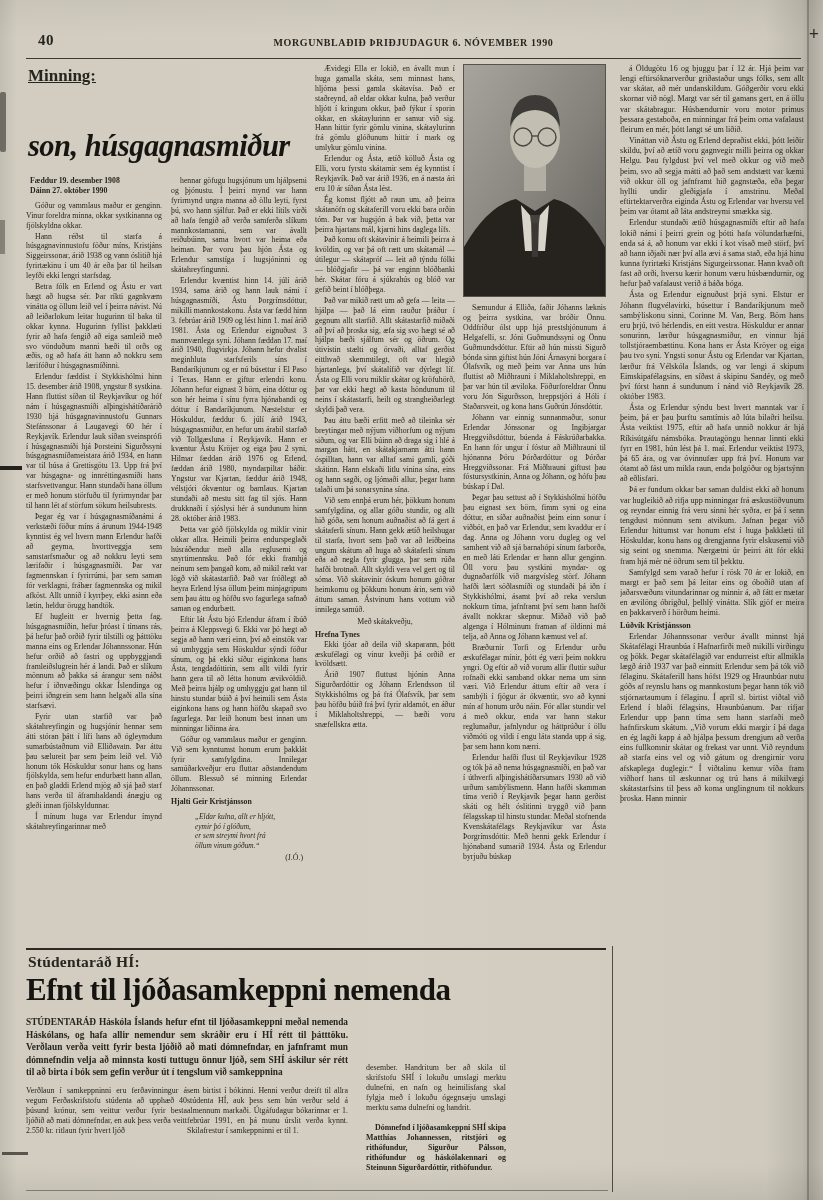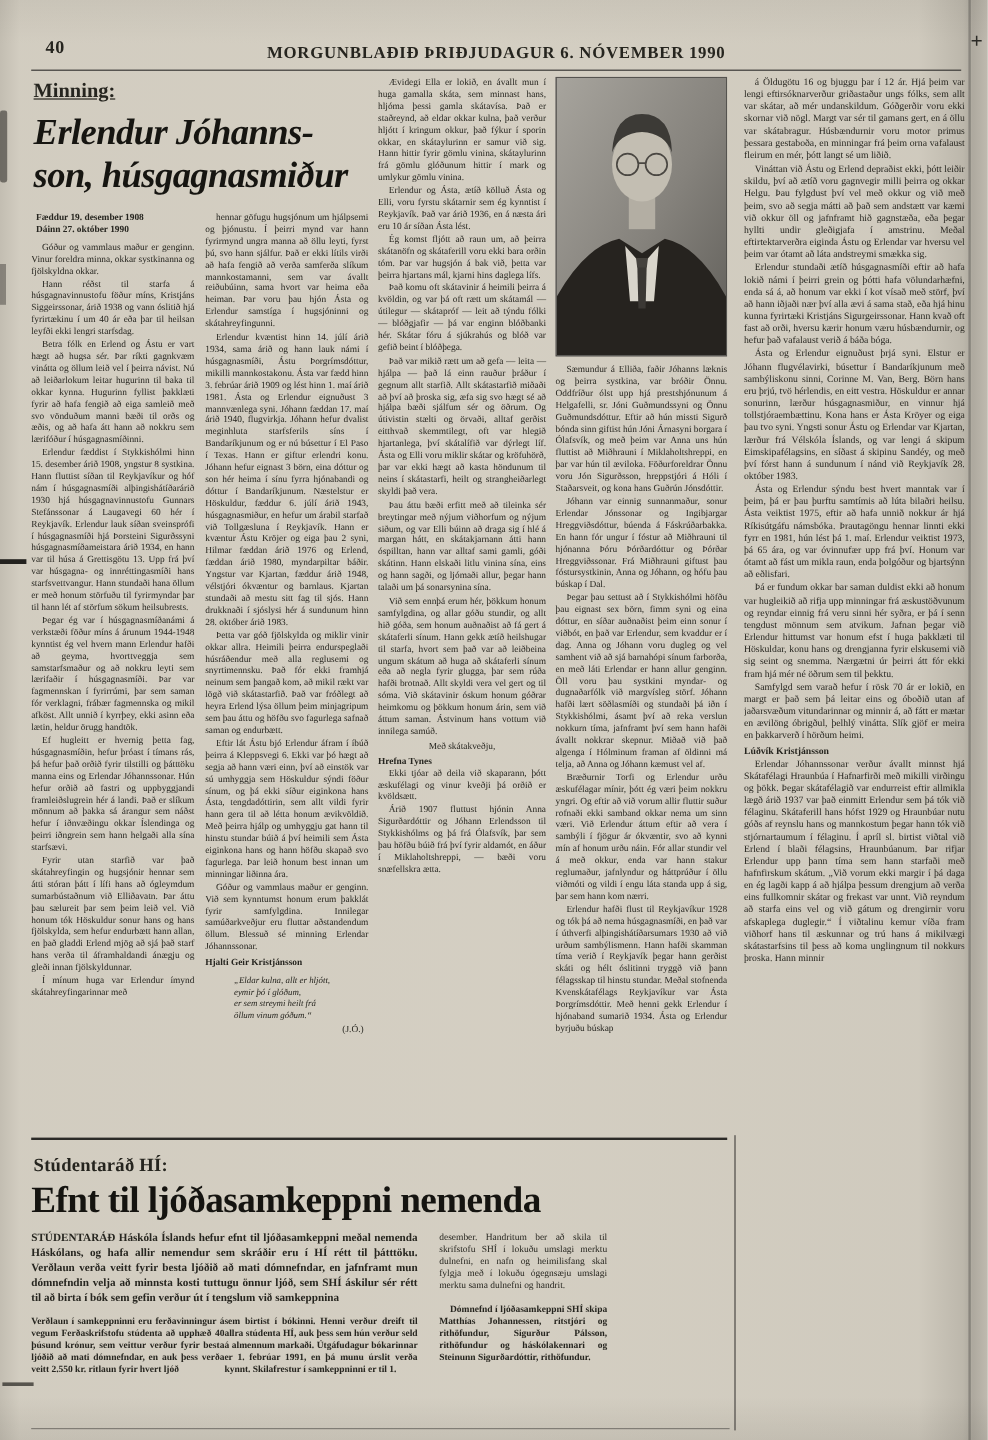--- a/index.html
+++ b/index.html
@@ -17,21 +17,21 @@
   }
   .fold-line{position:absolute;top:0;right:14px;width:2px;height:1200px;background:rgba(60,58,54,.35);}
   .crop-mark{position:absolute;top:24px;right:4px;font-size:18px;color:#2b2a26;font-weight:bold;}
   .smudge1{position:absolute;left:0;top:92px;width:6px;height:60px;background:rgba(40,38,35,.55);border-radius:2px;}
   .smudge2{position:absolute;left:0;top:466px;width:22px;height:4px;background:#23221f;}
   .smudge3{position:absolute;left:2px;top:1152px;width:26px;height:3px;background:rgba(35,34,30,.7);}
   .smudge4{position:absolute;left:0;top:220px;width:5px;height:34px;background:rgba(40,38,35,.4);}
 
   .masthead-row{position:absolute;top:30px;left:26px;right:22px;height:28px;border-bottom:1.5px solid #3a3936;}
   .pagenum{position:absolute;left:12px;top:2px;font-size:15px;font-weight:bold;letter-spacing:.5px;}
-  .masthead{position:absolute;left:0;right:0;top:7px;text-align:center;font-size:14px;font-weight:bold;letter-spacing:.6px;}
+  .masthead{position:absolute;left:0;right:0;top:7px;text-align:center;font-size:10px;font-weight:bold;letter-spacing:.6px;}
 
   .content{position:absolute;left:26px;top:64px;width:778px;display:flex;gap:14px;}
   .main-left{width:580px;display:flex;flex-direction:column;}
   .obit-row{display:flex;gap:8px;height:878px;overflow:hidden;}
   .left-group{width:284px;}
   .obit-kicker{font-size:17px;font-weight:bold;text-decoration:underline;margin:2px 0 6px 2px;}
   .obit-headline{font-size:30.5px;line-height:36px;font-weight:bold;font-style:italic;letter-spacing:-.5px;margin:0 0 12px 2px;color:#161511;}
   .two-cols{display:flex;gap:9px;}
   .col{flex:1;min-width:0;}
   .col p{font-size:7.8px;line-height:9.9px;text-align:justify;margin:0;text-indent:9px;}
@@ -42,29 +42,29 @@
   .poem div{font-size:7.4px;line-height:9.6px;font-style:italic;margin-left:24px;}
   .poem{margin-top:5px;}
   .poem-attr{text-align:right !important;text-indent:0 !important;font-size:7.4px;margin-top:3px !important;padding-right:4px;}
   .col3w{width:140px;flex:none;}
   .col4w{width:143px;flex:none;}
   .col5{width:184px;height:1124px;overflow:hidden;flex:none;}
   .col5 p{font-size:8.1px;line-height:10.15px;}
 
   .photo{width:141px;height:231px;border:1px solid #55534f;margin-bottom:6px;display:block;background:#8e8b85;}
 
-  .announce{border-top:2px solid #2b2a27;margin-top:6px;padding-top:11px;width:580px;}
+  .announce{border-top:2px solid #2b2a27;margin-top:6px;padding-top:1px;width:580px;}
   .a-kicker{font-size:15.5px;font-weight:bold;margin:2px 0 2px 2px;letter-spacing:.2px;}
   .a-headline{font-size:31px;font-weight:bold;letter-spacing:-.5px;margin:0 0 9px 0;line-height:34px;color:#151410;}
   .a-body{display:flex;gap:18px;}
   .a-main{width:322px;}
   .a-lead{font-size:9.3px;line-height:12.6px;font-weight:bold;text-align:justify;margin:0 0 7px 0;}
-  .a-two{display:flex;font-weight:bold;}
+  .a-two{display:flex;}
   .a-two p{flex:1;font-size:7.9px;line-height:10px;text-align:justify;margin:0;}
-  .a-col3{width:140px;}
+  .a-col3{width:140px;margin-top:47px;}
   .a-col3 p{font-size:7.9px;line-height:10px;text-align:justify;margin:0;}
   .a-col3 p+p{margin-top:10px;text-indent:9px;font-weight:bold;}
   .vrule{position:absolute;left:612px;top:946px;width:1px;height:246px;background:#4c4a46;}
   .bottom-rule{position:absolute;left:26px;top:1190px;width:582px;height:1px;background:rgba(70,68,64,.55);}
 </style>
 </head>
 <body>
 
 <div class="paper">
 
@@ -81,21 +81,21 @@
   </div>
 
   <div class="content">
 
     <div class="main-left">
 
       <div class="obit-row">
 
         <div class="left-group">
           <div class="obit-kicker">Minning:</div>
-          <h1 class="obit-headline"><span>Erlendur Jóhanns-</span><br><span>son, húsgagnasmiður</span></h1>
+          <h1 class="obit-headline"><br><span>son, húsgagnasmiður</span></h1>
           <div class="two-cols">
             <div class="col">
               <p class="dates"><span>Fæddur 19. desember 1908</span><br><span>Dáinn 27. október 1990</span></p>
               <div>
                   <p>Góður og vammlaus maður er genginn. Vinur foreldra minna, okkar systkinanna og fjölskyldna okkar.</p>
                   <p>Hann réðst til starfa á húsgagnavinnustofu föður míns, Kristjáns Siggeirssonar, árið 1938 og vann óslitið hjá fyrirtækinu í um 40 ár eða þar til heilsan leyfði ekki lengri starfsdag.</p>
                   <p>Betra fólk en Erlend og Ástu er vart hægt að hugsa sér. Þar ríkti gagnkvæm vinátta og öllum leið vel í þeirra návist. Nú að leiðarlokum leitar hugurinn til baka til okkar kynna. Hugurinn fyllist þakklæti fyrir að hafa fengið að eiga samleið með svo vönduðum manni bæði til orðs og æðis, og að hafa átt hann að nokkru sem lærifóður í húsgagnasmíðinni.</p>
                   <p>Erlendur fæddist í Stykkishólmi hinn 15. desember árið 1908, yngstur 8 systkina. Hann fluttist síðan til Reykjavíkur og hóf nám í húsgagnasmíði alþingishátíðarárið 1930 hjá húsgagnavinnustofu Gunnars Stefánssonar á Laugavegi 60 hér í Reykjavík. Erlendur lauk síðan sveinsprófi í húsgagnasmíði hjá Þorsteini Sigurðssyni húsgagnasmíðameistara árið 1934, en hann var til húsa á Grettisgötu 13. Upp frá því var húsgagna- og innréttingasmíði hans starfsvettvangur. Hann stundaði hana öllum er með honum störfuðu til fyrirmyndar þar til hann lét af störfum sökum heilsubrests.</p>
                   <p>Þegar ég var í húsgagnasmíðanámi á verkstæði föður míns á árunum 1944-1948 kynntist ég vel hvern mann Erlendur hafði að geyma, hvorttveggja sem samstarfsmaður og að nokkru leyti sem lærifaðir í húsgagnasmíði. Þar var fagmennskan í fyrirrúmi, þar sem saman fór verklagni, frábær fagmennska og mikil afköst. Allt unnið í kyrrþey, ekki asinn eða lætin, heldur örugg handtök.</p>
                   <p>Ef hugleitt er hvernig þetta fag, húsgagnasmíðin, hefur þróast í tímans rás, þá hefur það orðið fyrir tilstilli og þátttöku manna eins og Erlendar Jóhannssonar. Hún hefur orðið að fastri og uppbyggjandi framleiðslugrein hér á landi. Það er slíkum mönnum að þakka sá árangur sem náðst hefur í iðnvæðingu okkar Íslendinga og þeirri iðngrein sem hann helgaði alla sína starfsævi.</p>
@@ -108,21 +108,21 @@
                   <p>hennar göfugu hugsjónum um hjálpsemi og þjónustu. Í þeirri mynd var hann fyrirmynd ungra manna að öllu leyti, fyrst þú, svo hann sjálfur. Það er ekki lítils virði að hafa fengið að verða samferða slíkum mannkostamanni, sem var ávallt reiðubúinn, sama hvort var heima eða heiman. Þar voru þau hjón Ásta og Erlendur samstíga í hugsjóninni og skátahreyfingunni.</p>
                   <p>Erlendur kvæntist hinn 14. júlí árið 1934, sama árið og hann lauk námi í húsgagnasmíði, Ástu Þorgrímsdóttur, mikilli mannkostakonu. Ásta var fædd hinn 3. febrúar árið 1909 og lést hinn 1. maí árið 1981. Ásta og Erlendur eignuðust 3 mannvænlega syni. Jóhann fæddan 17. maí árið 1940, flugvirkja. Jóhann hefur dvalist meginhluta starfsferils síns í Bandaríkjunum og er nú búsettur í El Paso í Texas. Hann er giftur erlendri konu. Jóhann hefur eignast 3 börn, eina dóttur og son hér heima í sínu fyrra hjónabandi og dóttur í Bandaríkjunum. Næstelstur er Höskuldur, fæddur 6. júlí árið 1943, húsgagnasmiður, en hefur um árabil starfað við Tollgæsluna í Reykjavík. Hann er kvæntur Ástu Kröjer og eiga þau 2 syni, Hilmar fæddan árið 1976 og Erlend, fæddan árið 1980, myndarpiltar báðir. Yngstur var Kjartan, fæddur árið 1948, vélstjóri ókvæntur og barnlaus. Kjartan stundaði að mestu sitt fag til sjós. Hann drukknaði í sjóslysi hér á sundunum hinn 28. október árið 1983.</p>
                   <p>Þetta var góð fjölskylda og miklir vinir okkar allra. Heimili þeirra endurspeglaði húsráðendur með alla reglusemi og snyrtimennsku. Það fór ekki framhjá neinum sem þangað kom, að mikil rækt var lögð við skátastarfið. Það var fróðlegt að heyra Erlend lýsa öllum þeim minjagripum sem þau áttu og höfðu svo fagurlega safnað saman og endurbætt.</p>
                   <p>Eftir lát Ástu bjó Erlendur áfram í íbúð þeirra á Kleppsvegi 6. Ekki var þó hægt að segja að hann væri einn, því að einstök var sú umhyggja sem Höskuldur sýndi föður sínum, og þá ekki síður eiginkona hans Ásta, tengdadóttirin, sem allt vildi fyrir hann gera til að létta honum ævikvöldið. Með þeirra hjálp og umhyggju gat hann til hinstu stundar búið á því heimili sem Ásta eiginkona hans og hann höfðu skapað svo fagurlega. Þar leið honum best innan um minningar liðinna ára.</p>
                   <p>Góður og vammlaus maður er genginn. Við sem kynntumst honum erum þakklát fyrir samfylgdina. Innilegar samúðarkveðjur eru fluttar aðstandendum öllum. Blessuð sé minning Erlendar Jóhannssonar.</p>
                 </div>
               <p class="sig">Hjalti Geir Kristjánsson</p>
               <div class="poem">
                   <div>„Eldar kulna, allt er hljótt,</div>
                   <div>eymir þó í glóðum,</div>
-                  <div>er sem streymi heilt frá</div>
+                  <div>er sem streymi hvort frá</div>
                   <div>öllum vinum góðum.“</div>
                 </div>
               <p class="poem-attr">(J.Ó.)</p>
             </div>
           </div>
         </div>
 
         <div class="col col3w">
           <div>
               <p>Ævidegi Ella er lokið, en ávallt mun í huga gamalla skáta, sem minnast hans, hljóma þessi gamla skátavísa. Það er staðreynd, að eldar okkar kulna, það verður hljótt í kringum okkur, það fýkur í sporin okkar, en skátaylurinn er samur við sig. Hann hittir fyrir gömlu vinina, skátaylurinn frá gömlu glóðunum hittir í mark og umlykur gömlu vinina.</p>

